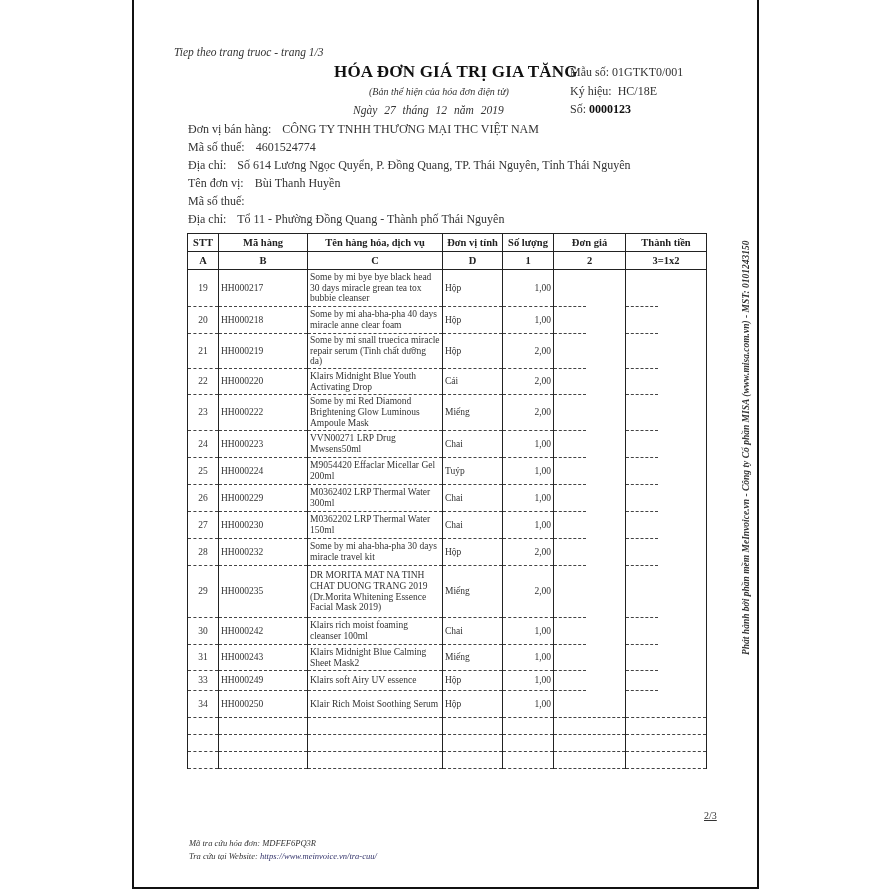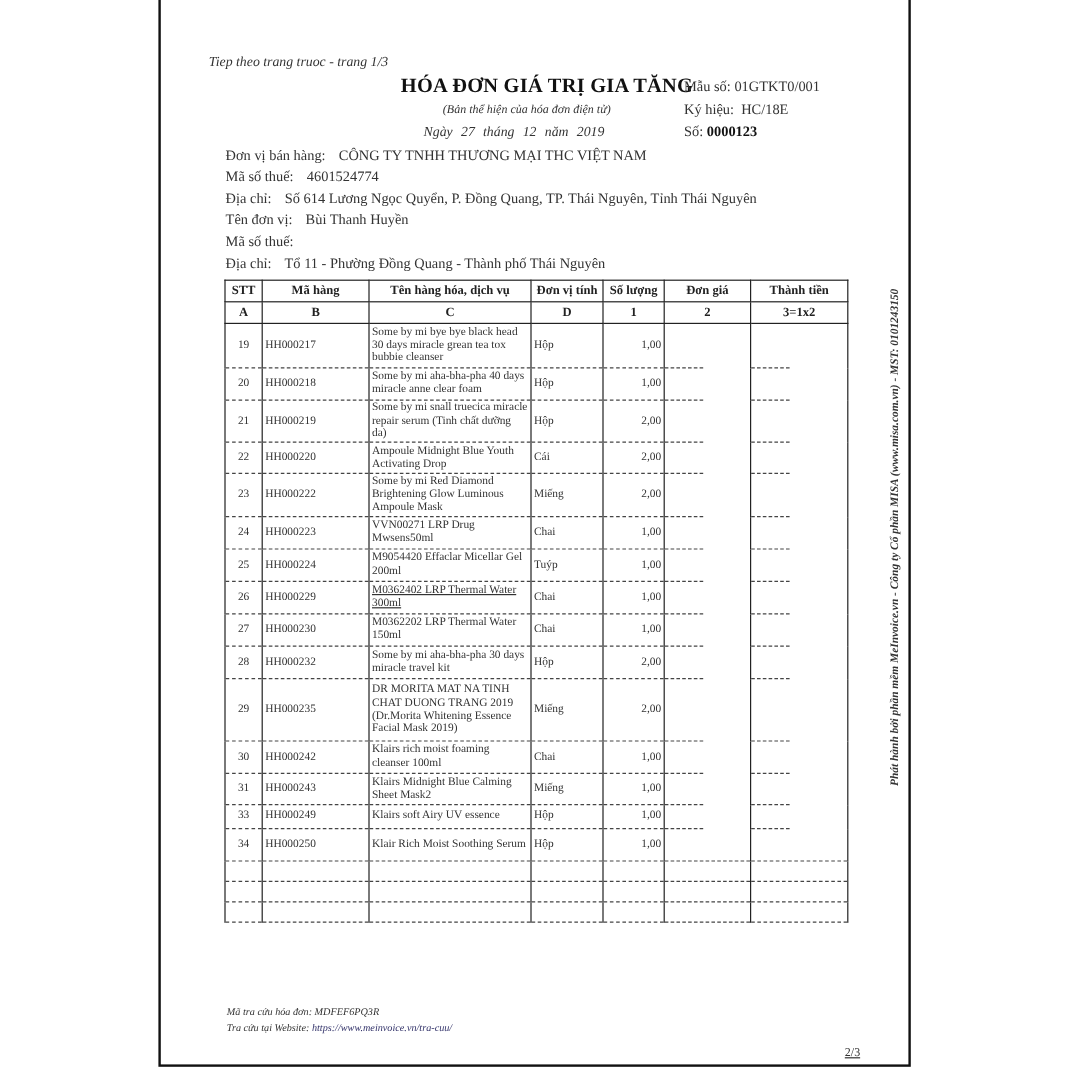--- a/index.html
+++ b/index.html
@@ -44,21 +44,21 @@
     table.items tr.empty td.price, table.items tr.empty td.total { border-top: 1px dashed #444; }
     table.items tr.empty td.price::before, table.items tr.empty td.total::before { display: none; }
     table.items tr.lastline td { border-bottom: 1px dashed #444; }
 
     .vertical {
       position: absolute; left: 741px; top: 655px; transform-origin: 0 0; transform: rotate(-90deg);
       font-size: 9.5px; font-style: italic; font-weight: bold; color: #333; white-space: nowrap;
     }
     .footer { left: 189px; font-size: 8.5px; font-style: italic; color: #333; }
     .footer a { color: #33336a; text-decoration: none; }
-    .pagenum { left: 704px; top: 872px; font-size: 10px; color: #333; text-decoration: underline; }
+    .pagenum { left: 704px; top: 810px; font-size: 10px; color: #333; text-decoration: underline; }
   </style>
 </head>
 <body>
 
 <div class="page"></div>
 
 <div class="abs continued">Tiep theo trang truoc - trang 1/3</div>
 <div class="abs title">HÓA ĐƠN GIÁ TRỊ GIA TĂNG</div>
 <div class="abs subtitle">(Bản thể hiện của hóa đơn điện tử)</div>
 <div class="abs date">Ngày  27  tháng  12  năm  2019</div>
@@ -155,21 +155,21 @@
         <td style="height: 34px;">HH000219</td>
         <td style="height: 34px;">Some by mi snall truecica miracle repair serum (Tinh chất dưỡng da)</td>
         <td style="height: 34px;">Hộp</td>
         <td class="num" style="height: 34px;">2,00</td>
         <td class="price" style="height: 34px;"></td>
         <td class="total" style="height: 34px;"></td>
       </tr>
       <tr>
         <td class="stt" style="height: 25px;">22</td>
         <td style="height: 25px;">HH000220</td>
-        <td style="height: 25px;">Ampoule Midnight Blue Youth Activating Drop</td>
+        <td style="height: 25px;">Klairs Midnight Blue Youth Activating Drop</td>
         <td style="height: 25px;">Cái</td>
         <td class="num" style="height: 25px;">2,00</td>
         <td class="price" style="height: 25px;"></td>
         <td class="total" style="height: 25px;"></td>
       </tr>
       <tr>
         <td class="stt" style="height: 35px;">23</td>
         <td style="height: 35px;">HH000222</td>
         <td style="height: 35px; margin-left: 30px;">Some by mi Red Diamond Brightening Glow Luminous Ampoule Mask</td>
         <td style="height: 35px;">Miếng</td>
@@ -191,21 +191,21 @@
         <td style="height: 26px;">HH000224</td>
         <td style="height: 26px;">M9054420 Effaclar Micellar Gel 200ml</td>
         <td style="height: 26px;">Tuýp</td>
         <td class="num" style="height: 26px;">1,00</td>
         <td class="price" style="height: 26px;"></td>
         <td class="total" style="height: 26px;"></td>
       </tr>
       <tr>
         <td class="stt" style="height: 26px;">26</td>
         <td style="height: 26px;">HH000229</td>
-        <td style="height: 26px; text-decoration: underline;">M0362402 LRP Thermal Water 300ml</td>
+        <td style="height: 26px;">M0362402 LRP Thermal Water 300ml</td>
         <td style="height: 26px;">Chai</td>
         <td class="num" style="height: 26px;">1,00</td>
         <td class="price" style="height: 26px;"></td>
         <td class="total" style="height: 26px;"></td>
       </tr>
       <tr>
         <td class="stt" style="height: 26px;">27</td>
         <td style="height: 26px;">HH000230</td>
         <td style="height: 26px;">M0362202 LRP Thermal Water 150ml</td>
         <td style="height: 26px;">Chai</td>

